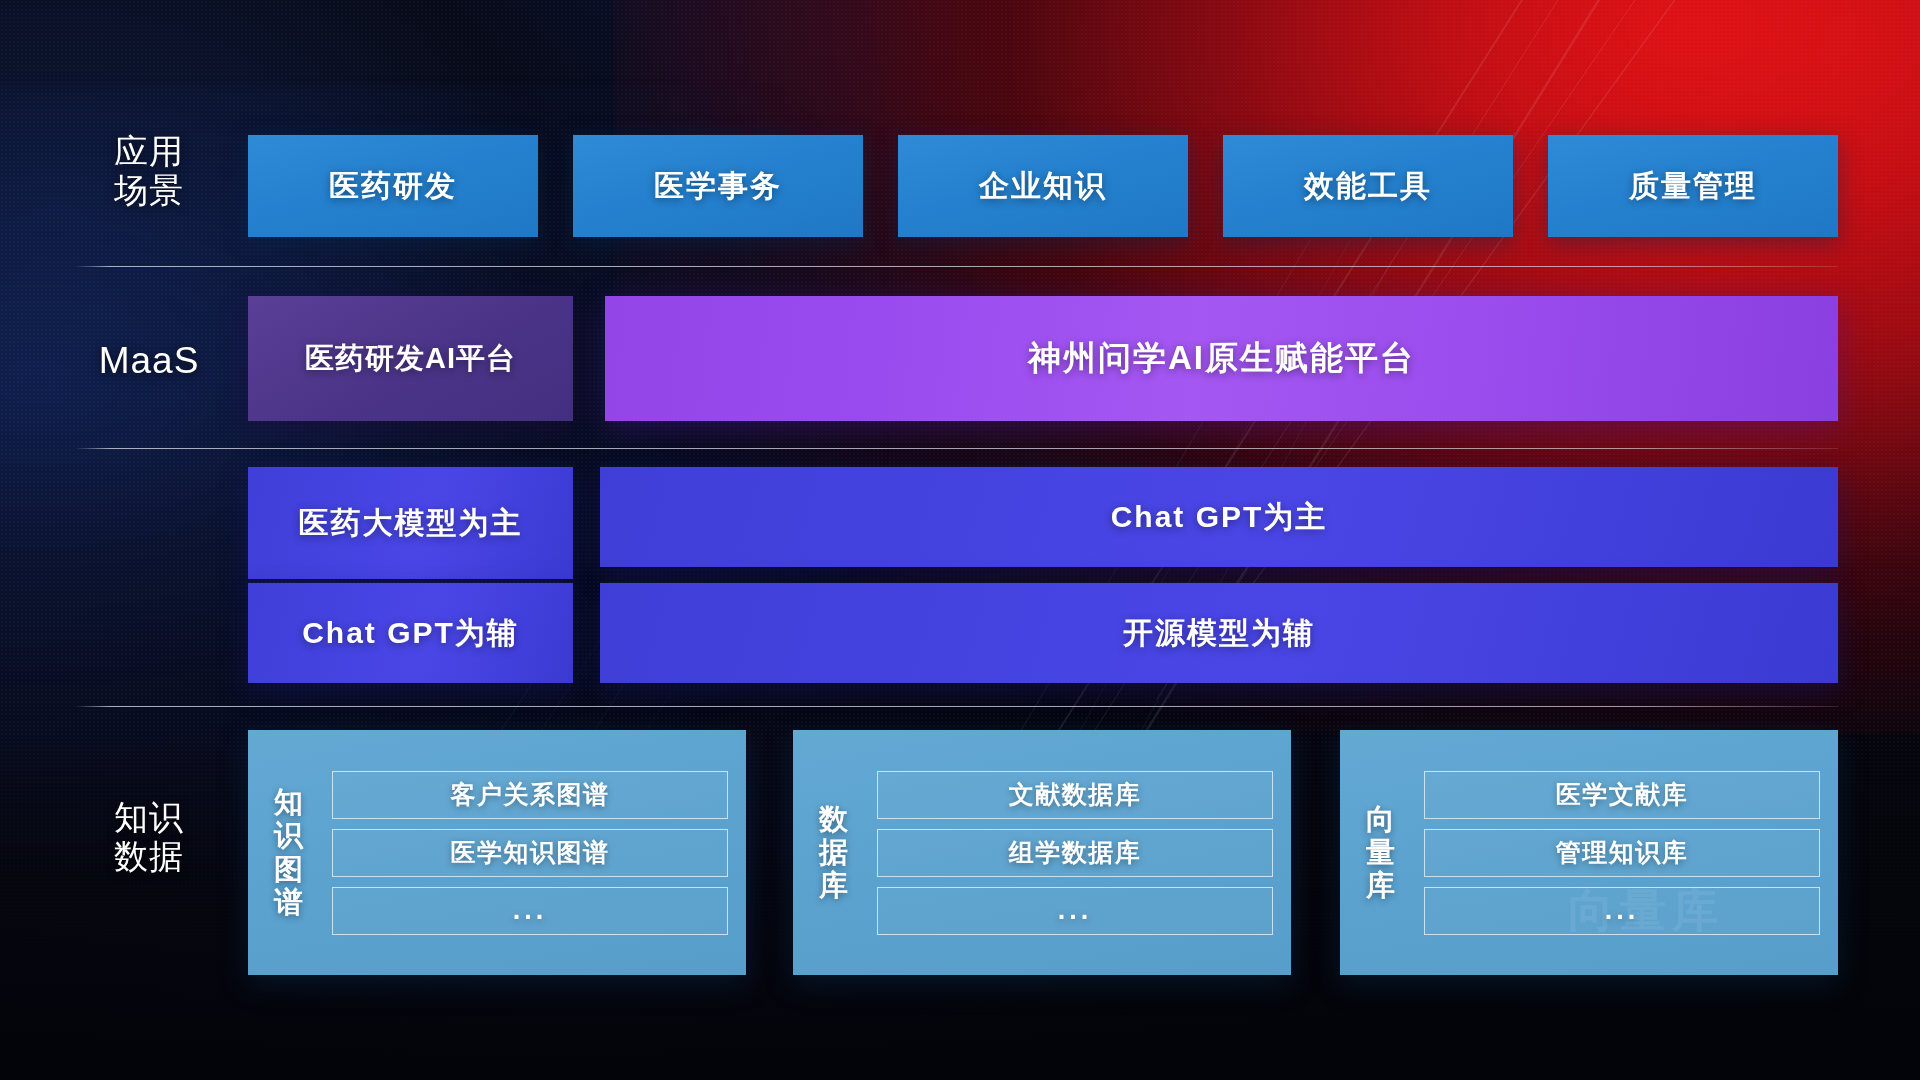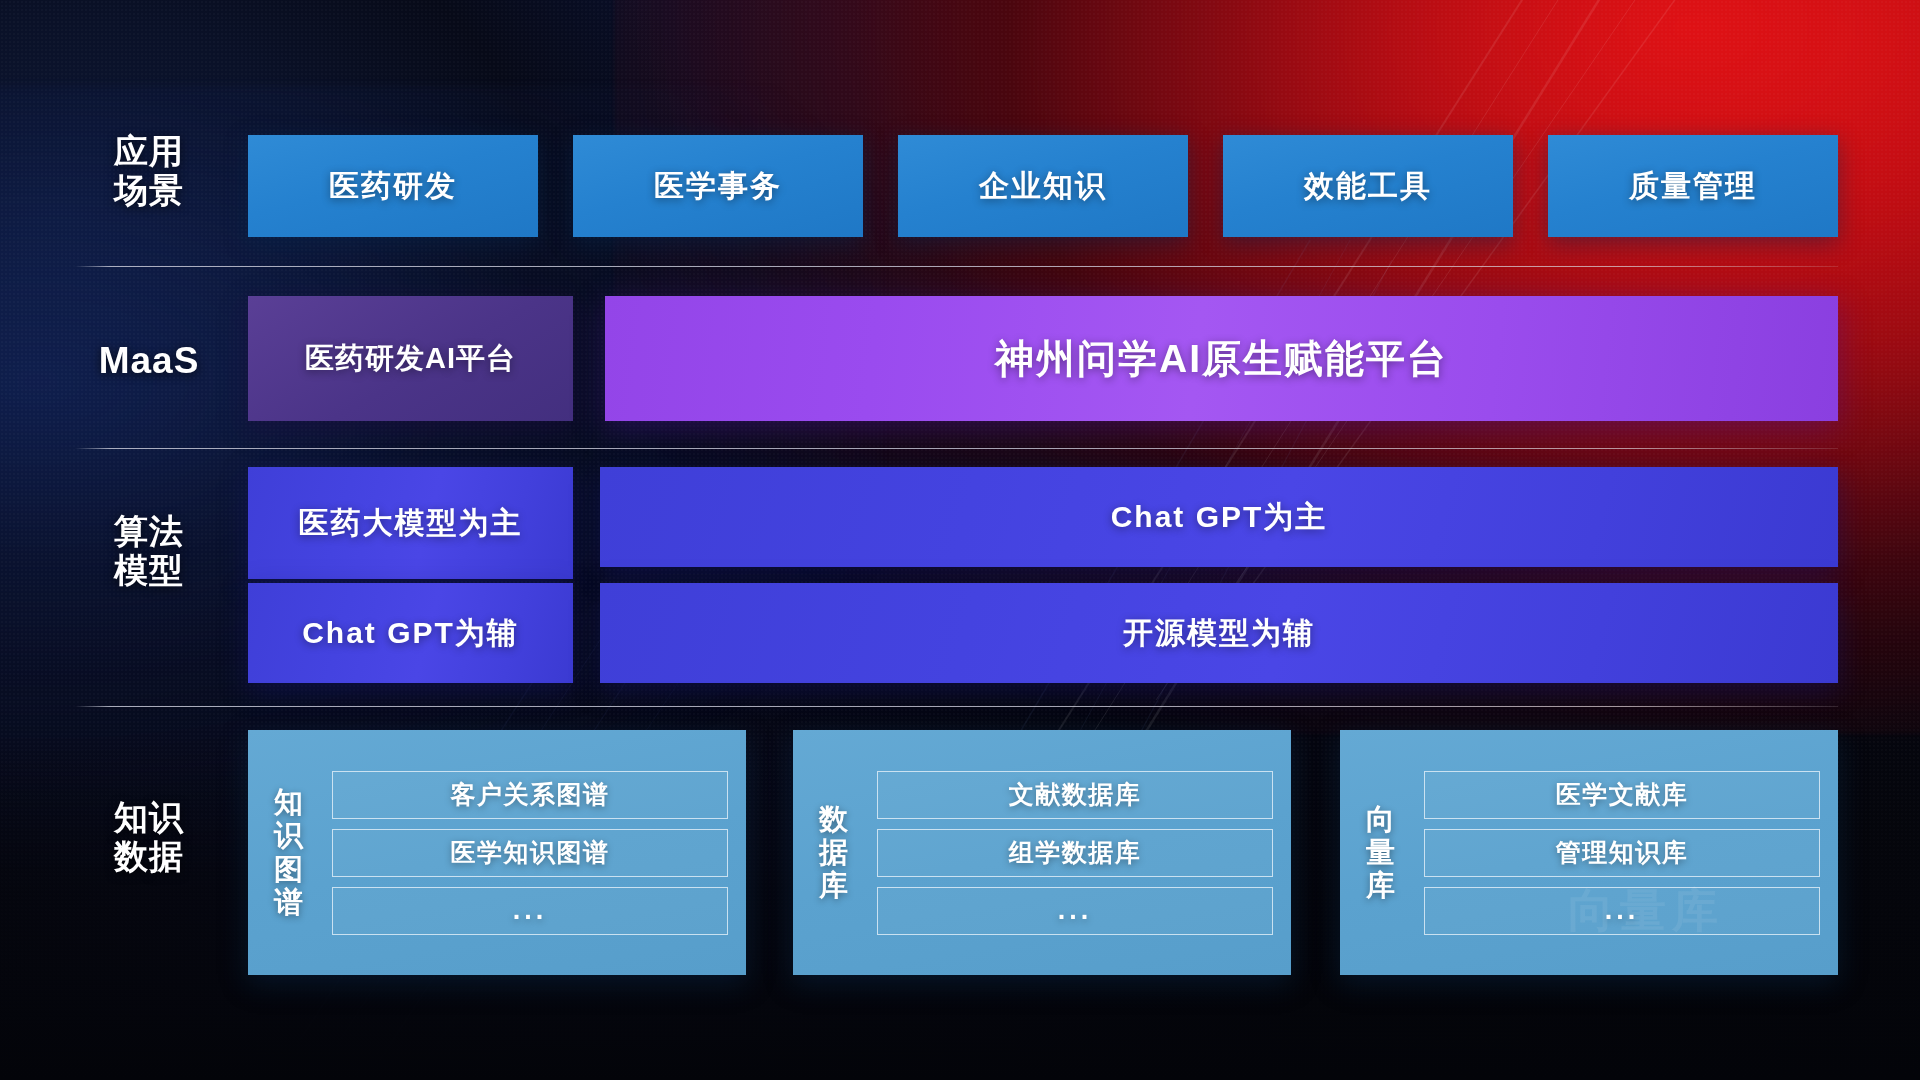--- a/index.html
+++ b/index.html
@@ -62,21 +62,21 @@
   }
 
   
   .content { position: absolute; inset: 0; }
 
   .row-label {
     position: absolute;
     width: 150px;
     text-align: center;
     color: #ffffff;
-    font-weight: bold;
+    font-weight: normal;
     line-height: 1.16;
     letter-spacing: 1px;
     text-shadow: 0 2px 10px rgba(0,0,0,0.7);
     white-space: pre-line;
   }
 
   .divider {
     position: absolute;
     height: 1px;
     background: linear-gradient(to right, rgba(198,200,214,0.0) 0%, rgba(198,200,214,0.85) 2%, rgba(205,205,220,0.8) 55%, rgba(214,200,206,0.75) 88%, rgba(214,200,206,0.15) 100%);
@@ -102,21 +102,21 @@
   }
 
   .maas-left {
     background: linear-gradient(150deg, #5a3f96 0%, #4b3488 55%, #432f7f 100%);
     font-size: 29px;
     letter-spacing: 1px;
     box-shadow: 0 8px 26px rgba(30,10,70,0.45);
   }
   .maas-right {
     background: linear-gradient(96deg, #9345e8 0%, #9a4bef 22%, #a457f2 48%, #9a4ced 72%, #8a3fe0 100%);
-    font-size: 39px;
+    font-size: 33px;
     letter-spacing: 2px;
     box-shadow: 0 8px 30px rgba(70,20,140,0.45);
   }
 
   .algo-card {
     background: linear-gradient(105deg, #3f3fd8 0%, #4443e0 30%, #4a46e6 55%, #4240dc 80%, #3b3ad2 100%);
     font-size: 30px;
     letter-spacing: 2px;
     box-shadow: 0 8px 26px rgba(20,20,110,0.45);
   }
@@ -222,22 +222,20 @@
 
     <div class="divider" style="left:75px; top:266px; width:1763px;"></div>
 
     <div class="row-label" style="left:74px; top:340px; font-size:37px;">MaaS</div>
 
     <div class="card maas-left" style="left:248px; top:296px; width:325px; height:125px;">医药研发AI平台</div>
     <div class="card maas-right" style="left:605px; top:296px; width:1233px; height:125px;">神州问学AI原生赋能平台</div>
 
     <div class="divider" style="left:75px; top:448px; width:1763px;"></div>
 
-    <div class="row-label" style="left:74px; top:512px; font-size:34px;">算法
-模型</div>
 
     <div class="card algo-card" style="left:248px; top:467px; width:325px; height:112px;">医药大模型为主</div>
     <div class="card algo-card" style="left:600px; top:467px; width:1238px; height:100px;">Chat GPT为主</div>
     <div class="card algo-card" style="left:248px; top:583px; width:325px; height:100px;">Chat GPT为辅</div>
     <div class="card algo-card" style="left:600px; top:583px; width:1238px; height:100px;">开源模型为辅</div>
 
     <div class="divider" style="left:75px; top:706px; width:1763px;"></div>
 
     <div class="row-label" style="left:74px; top:798px; font-size:34px;">知识
 数据</div>

